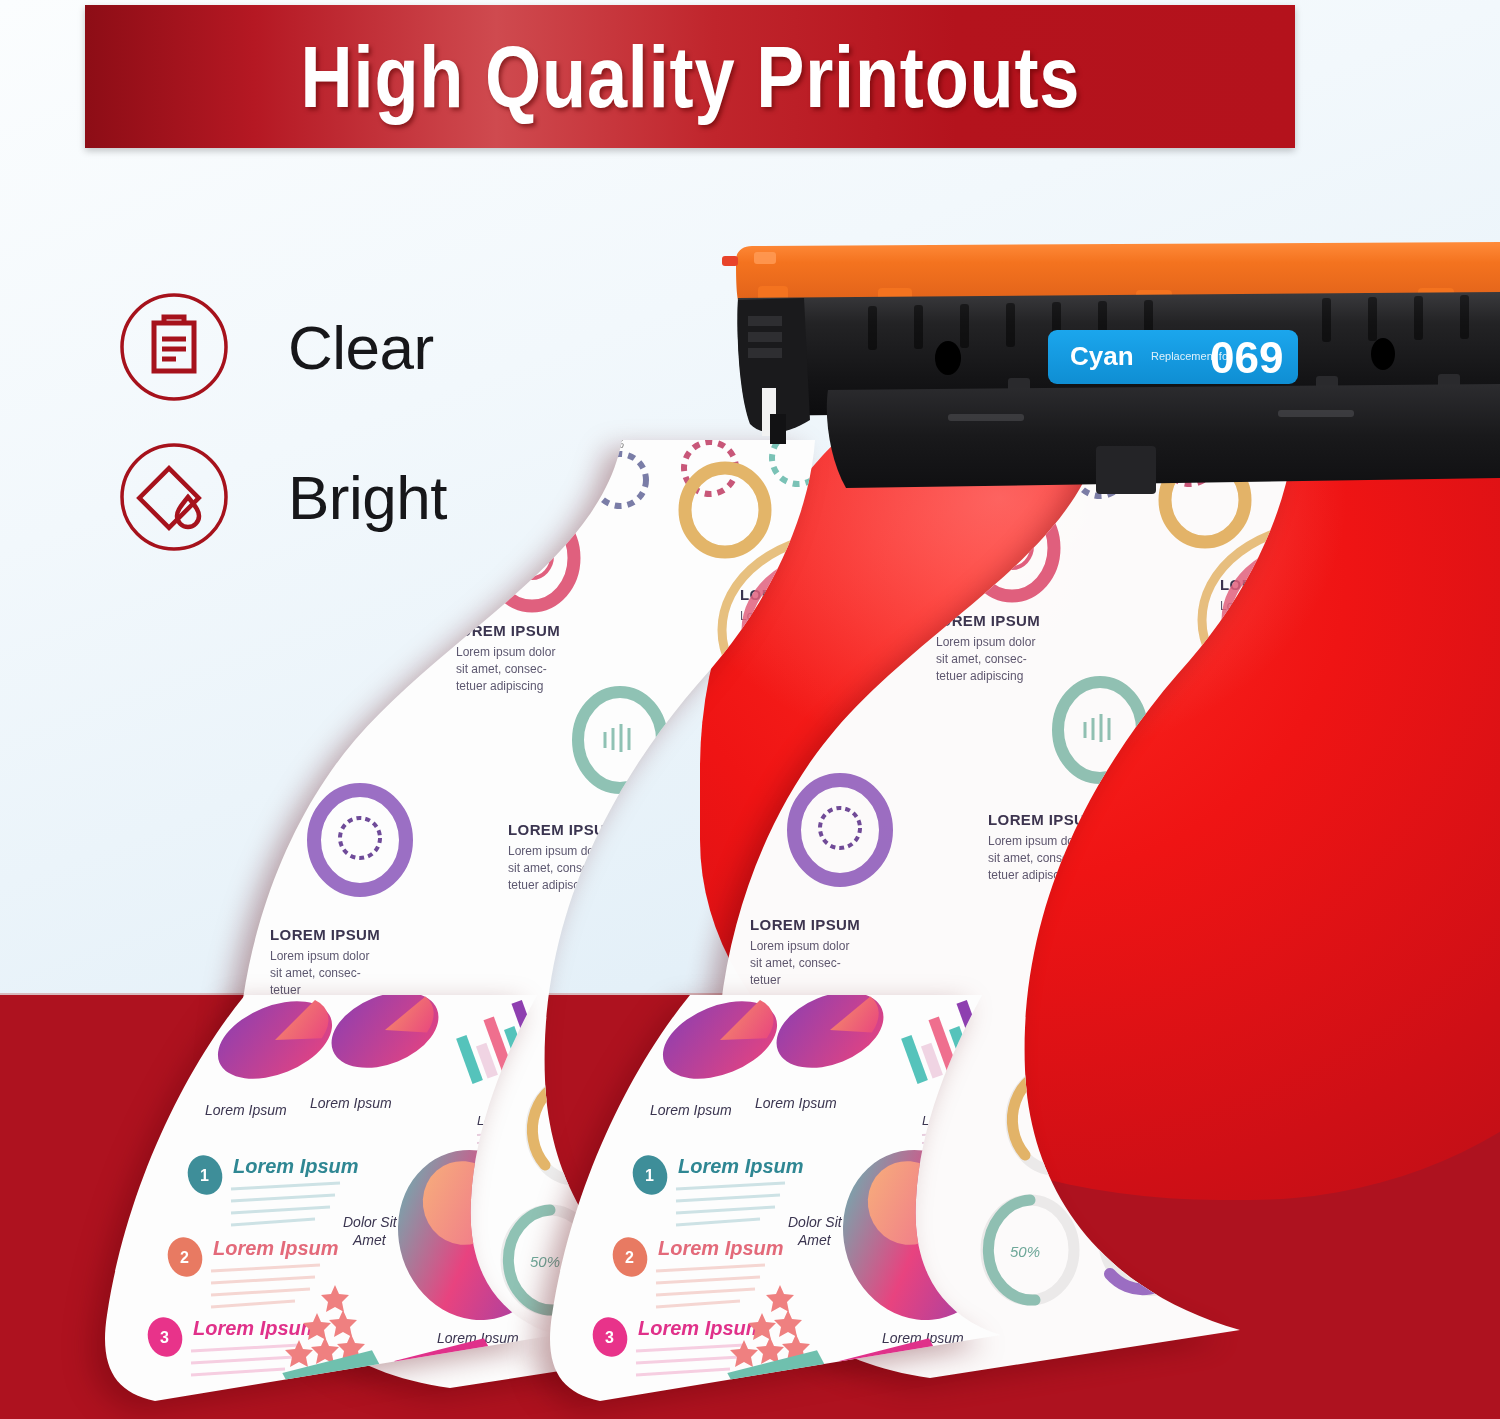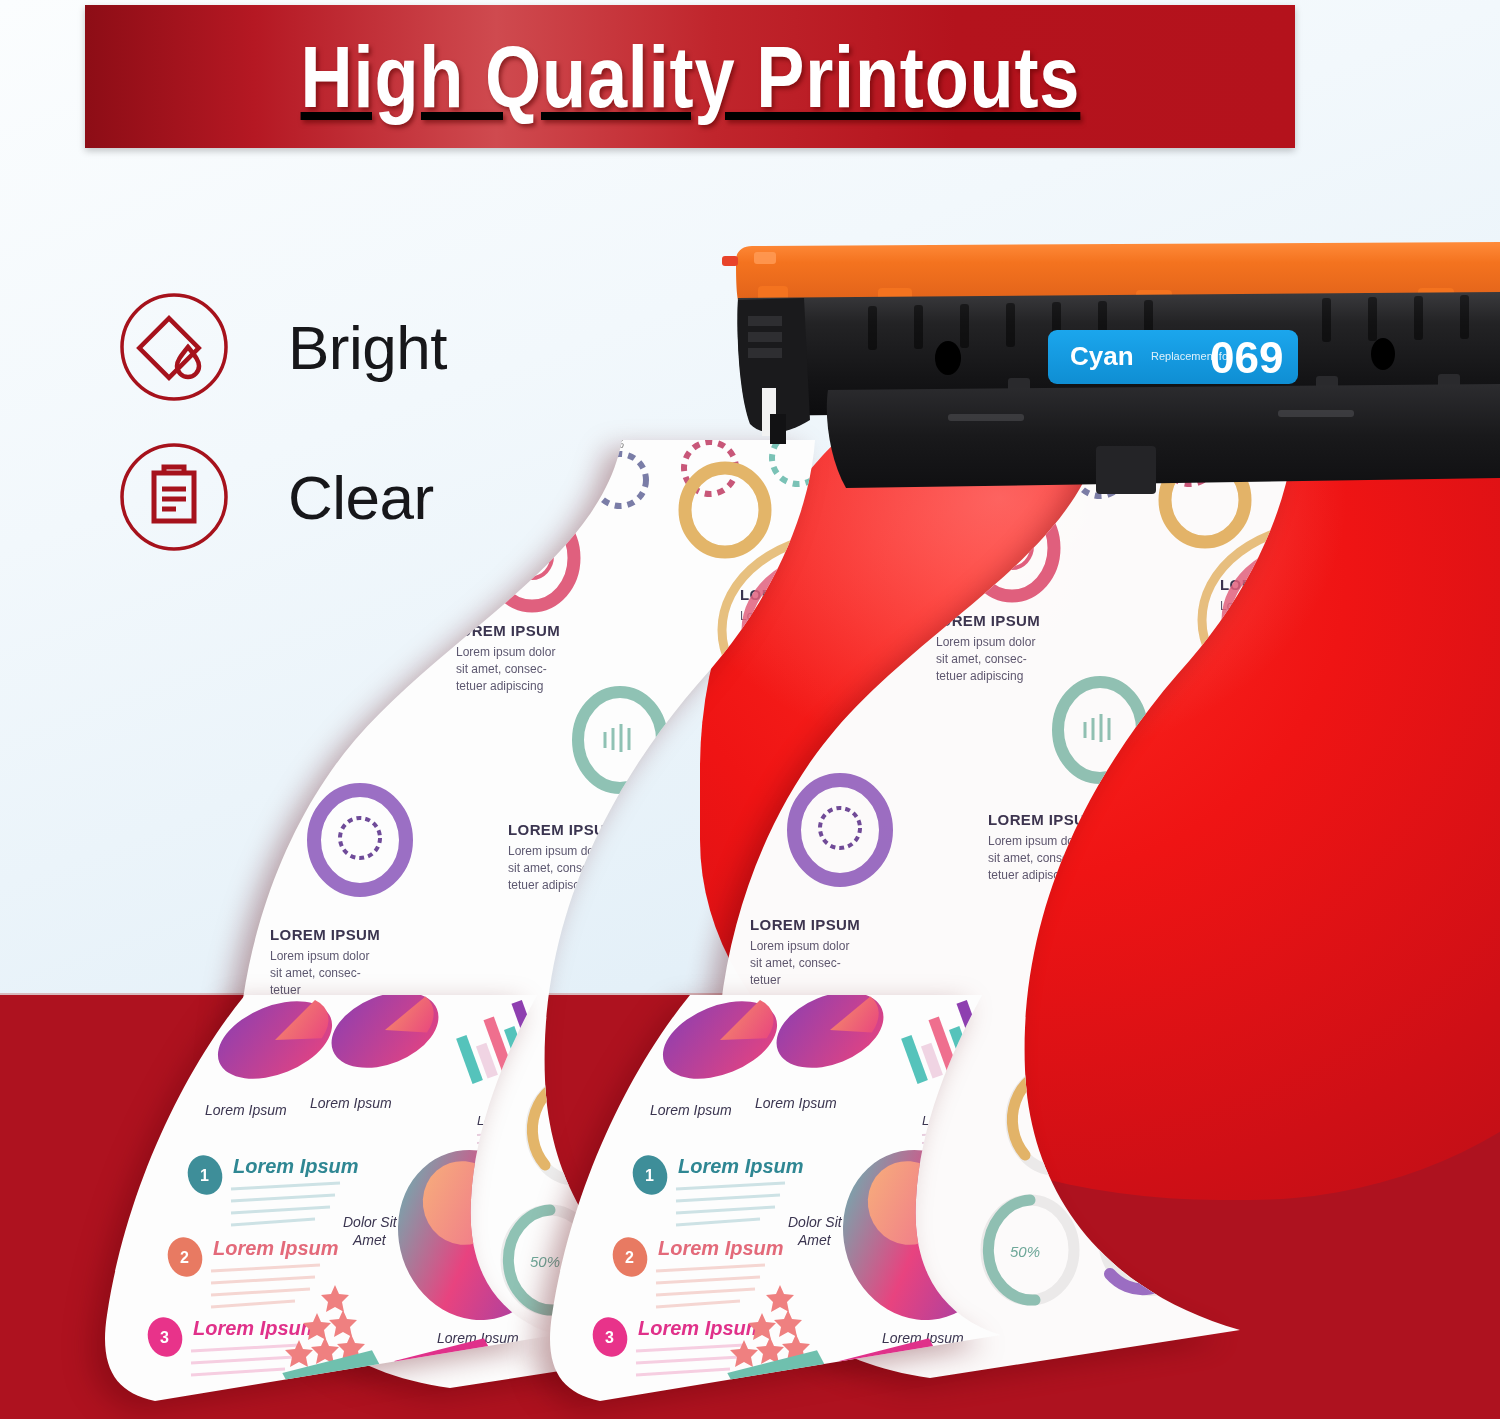--- a/index.html
+++ b/index.html
@@ -8,21 +8,21 @@
     font-family:"Liberation Sans", sans-serif;
     background:linear-gradient(160deg,#fbfdfe 0%,#f2f8fc 28%,#e4f0f8 62%,#dceaf4 100%);
     position:relative;
   }
 
   
   .banner{
     position:absolute; left:85px; top:5px; width:1210px; height:143px;
     background:linear-gradient(90deg,#8d0d16 0%,#b51823 14%,#cf4a4f 34%,#c0252c 52%,#b4131d 72%,#b4121c 100%);
     box-shadow:0 3px 7px rgba(0,0,0,.22);
-    display:flex; align-items:center; justify-content:center;text-decoration:underline;
+    display:flex; align-items:center; justify-content:center;
   }
   .banner-title{
     color:#fff; font-size:88px; font-weight:bold;
     font-family:"Liberation Sans Narrow","Liberation Sans",sans-serif;
     transform:scaleX(.82); transform-origin:center;
     letter-spacing:1px; white-space:nowrap;
     text-shadow:3px 3px 5px rgba(90,0,0,.55);
   }
 
   
@@ -78,44 +78,44 @@
 
 <div class="red-blob">
   <div class="red-blob-glow"></div>
 </div>
 
 <div class="banner">
   <div class="banner-title">High Quality Printouts</div>
 </div>
 
 <div class="features">
-
-  <div class="feature">
-    <span class="feat-icon">
-      <svg viewBox="0 0 112 112">
-        <circle cx="56" cy="56" r="52" fill="none" stroke="#a6121c" stroke-width="3.5"></circle>
-        <rect x="30" y="36" width="42" height="42" transform="rotate(-45 51 57)" fill="none" stroke="#a6121c" stroke-width="4.5"></rect>
-        <path d="M70 56 c8 10 11 14 11 19 a11 11 0 0 1 -22 0 c0-5 3-9 11-19 z" fill="none" stroke="#a6121c" stroke-width="4.5"></path>
-      </svg>
-    </span>
-    <span class="feat-label">Bright</span>
-  </div>
 
   <div class="feature">
     <span class="feat-icon">
       <svg viewBox="0 0 112 112">
         <circle cx="56" cy="56" r="52" fill="none" stroke="#a6121c" stroke-width="3.5"></circle>
         <path d="M36 32 h40 v48 h-40 z" fill="none" stroke="#a6121c" stroke-width="5"></path>
         <path d="M46 32 v-6 h20 v6" fill="none" stroke="#a6121c" stroke-width="5"></path>
         <line x1="44" y1="48" x2="68" y2="48" stroke="#a6121c" stroke-width="5"></line>
         <line x1="44" y1="58" x2="68" y2="58" stroke="#a6121c" stroke-width="5"></line>
         <line x1="44" y1="68" x2="58" y2="68" stroke="#a6121c" stroke-width="5"></line>
       </svg>
     </span>
     <span class="feat-label">Clear</span>
+  </div>
+
+  <div class="feature">
+    <span class="feat-icon">
+      <svg viewBox="0 0 112 112">
+        <circle cx="56" cy="56" r="52" fill="none" stroke="#a6121c" stroke-width="3.5"></circle>
+        <rect x="30" y="36" width="42" height="42" transform="rotate(-45 51 57)" fill="none" stroke="#a6121c" stroke-width="4.5"></rect>
+        <path d="M70 56 c8 10 11 14 11 19 a11 11 0 0 1 -22 0 c0-5 3-9 11-19 z" fill="none" stroke="#a6121c" stroke-width="4.5"></path>
+      </svg>
+    </span>
+    <span class="feat-label">Bright</span>
   </div>
 
 </div>
 
 <div class="sheet" style="left:150px; top:440px; width:720px; height:960px;">
   <svg width="720" height="960" viewBox="0 0 720 960">
     <defs>
       <linearGradient id="pieA" x1="0" y1="0" x2="1" y2="1">
         <stop offset="0" stop-color="#8e3fb0"></stop>
           <stop offset="1" stop-color="#e8437f"></stop>

